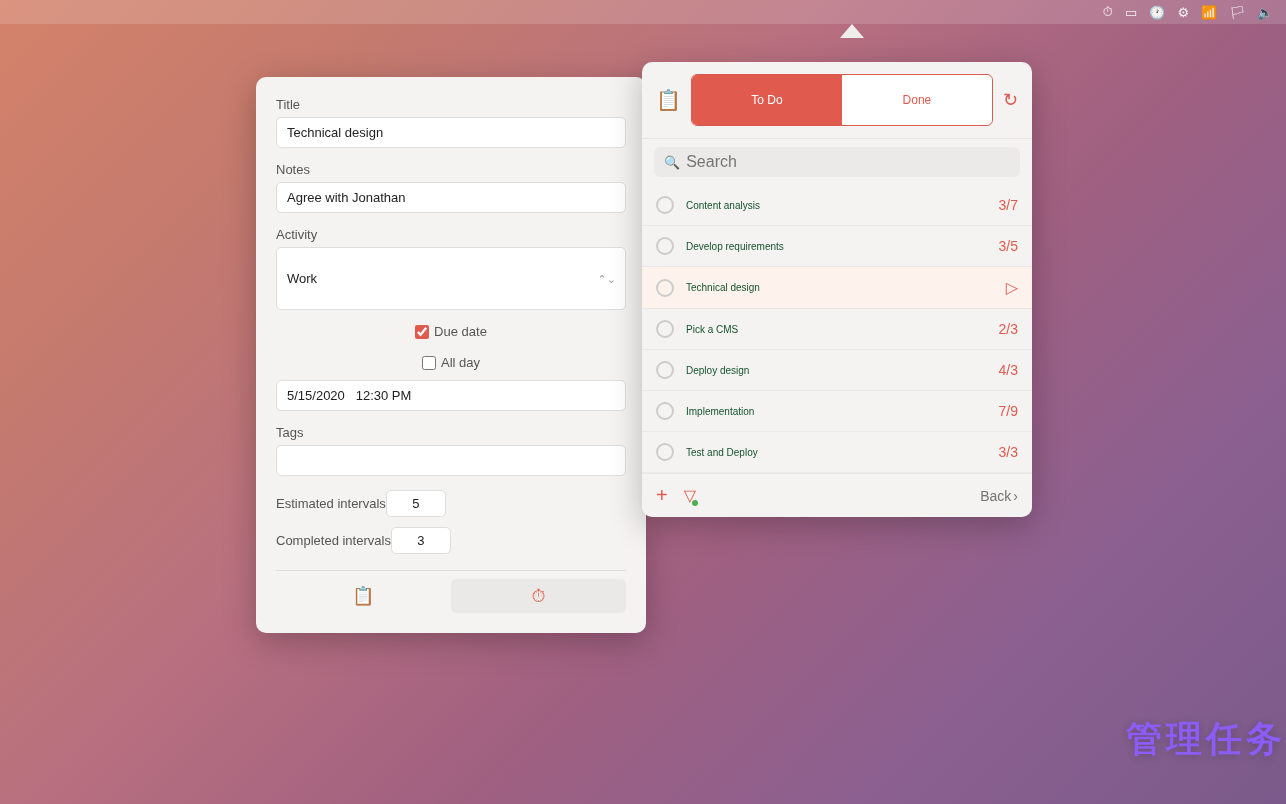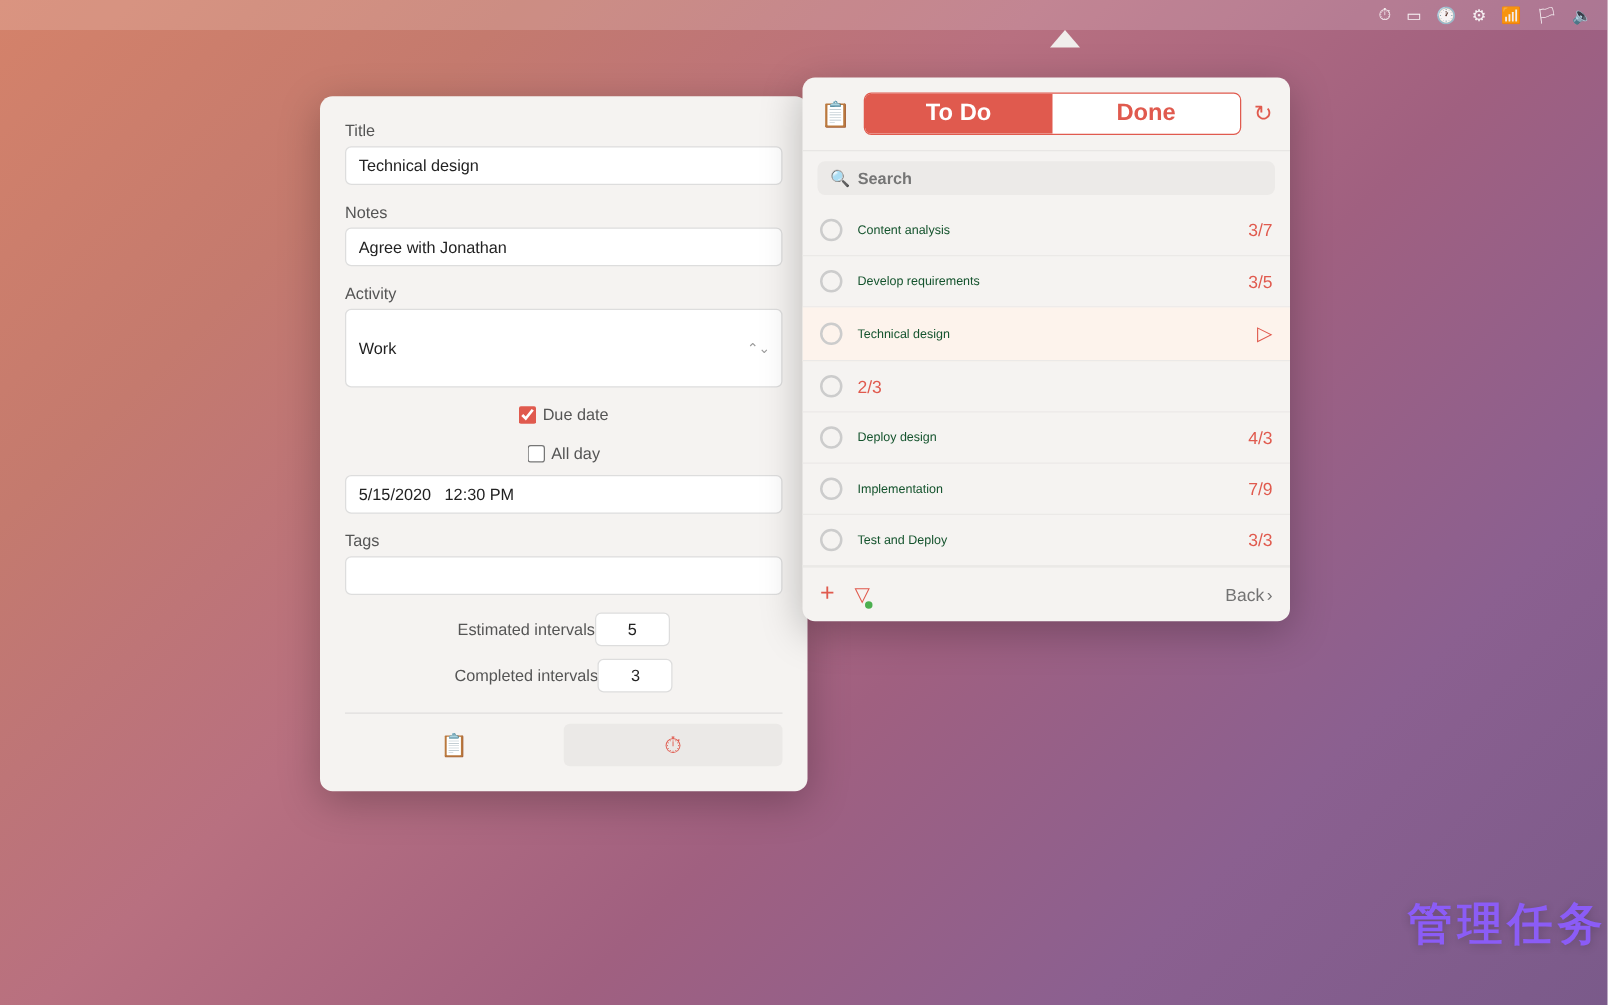--- a/index.html
+++ b/index.html
@@ -126,21 +126,21 @@
       background: white;
       font-size: 13px;
       color: #222;
       margin-bottom: 14px;
       outline: none;
     }
 
     .intervals-row {
       display: flex;
       align-items: center;
-      justify-content: center;
+      justify-content: flex-start;
       margin-bottom: 10px;
     }
     .intervals-label {
       font-size: 13px;
       color: #555;
     }
     .intervals-input {
       width: 60px;
       padding: 5px 8px;
       border: 1px solid #ddd;
@@ -201,23 +201,23 @@
     .tab-buttons {
       display: flex;
       flex: 1;
       background: white;
       border: 1.5px solid #e05a4e;
       border-radius: 6px;
       overflow: hidden;
     }
     .tab-btn {
       flex: 1;
-      padding: 5px 0;
-      font-size: 19px;
-      font-weight: 700;
+      padding: 18px 0;
+      font-size: 12px;
+      font-weight: 400;
       border: none;
       cursor: pointer;
       background: transparent;
       color: #e05a4e;
     }
     .tab-btn.active {
       background: #e05a4e;
       color: white;
     }
     .refresh-icon {
@@ -235,25 +235,24 @@
       padding: 6px 10px;
       gap: 6px;
     }
     .search-icon {
       color: #aaa;
       font-size: 13px;
     }
     .search-input {
       border: none;
       background: transparent;
-      font-size: 13px;
+      font-size: 16px;
       color: #555;
       outline: none;
       flex: 1;
-      font-weight: bold;
     }
 
     .task-list {
       list-style: none;
     }
     .task-item {
       display: flex;
       align-items: center;
       padding: 11px 14px;
       border-bottom: 1px solid #ebe9e7;
@@ -425,20 +424,21 @@
       <span class="task-name">Develop requirements</span>
       <span class="task-count">3/5</span>
     </li>
     <li class="task-item selected">
       <span class="task-circle"></span>
       <span class="task-name">Technical design</span>
       <span class="play-icon">▷</span>
     </li>
     <li class="task-item">
       <span class="task-circle"></span>
+      <span class="task-name">Pick a CMS</span>
       <span class="task-count">2/3</span>
     </li>
     <li class="task-item">
       <span class="task-circle"></span>
       <span class="task-name">Deploy design</span>
       <span class="task-count">4/3</span>
     </li>
     <li class="task-item">
       <span class="task-circle"></span>
       <span class="task-name">Implementation</span>

